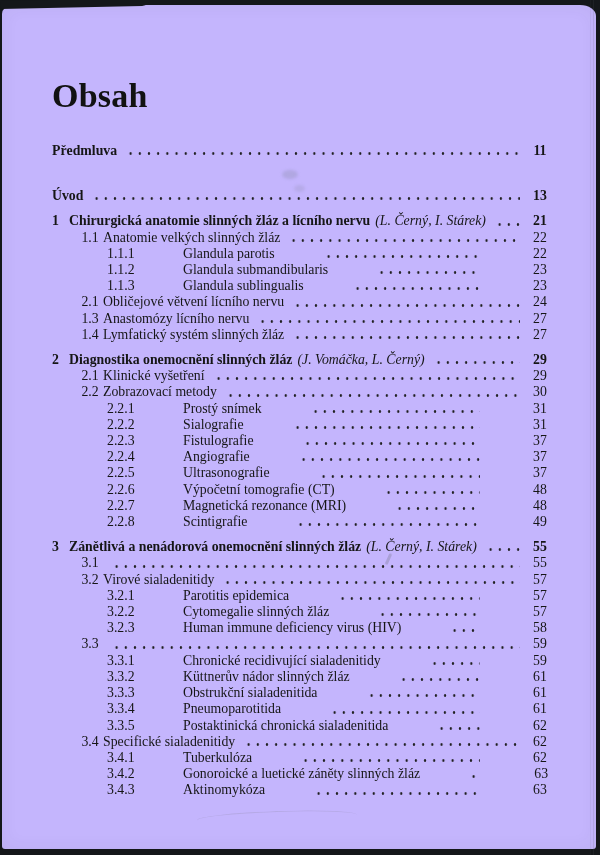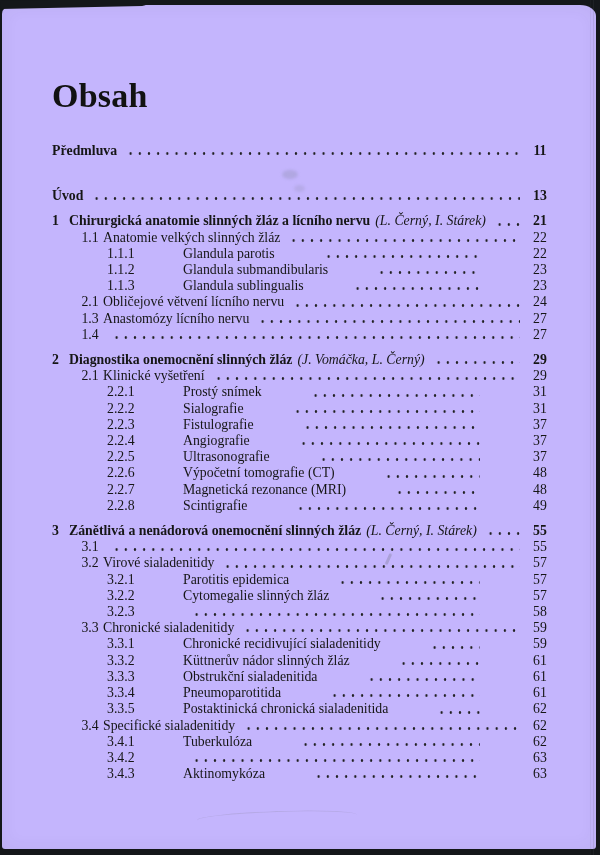--- a/index.html
+++ b/index.html
@@ -129,36 +129,43 @@
           <span class="page-num">24</span>
         </div>
         <div class="row sec2">
           <span class="num">1.3</span>
           <span class="label">Anastomózy lícního nervu</span>
           <span class="leader"></span>
           <span class="page-num">27</span>
         </div>
         <div class="row sec2">
           <span class="num">1.4</span>
+          <span class="label">Lymfatický systém slinných žláz</span>
           <span class="leader"></span>
           <span class="page-num">27</span>
         </div>
         <div class="row chapter">
           <span class="num">2</span>
           <span class="label">Diagnostika onemocnění slinných žláz</span>
           <span class="authors">(J. Vomáčka, L. Černý)</span>
           <span class="leader"></span>
           <span class="page-num">29</span>
         </div>
         <div class="row sec2">
           <span class="num">2.1</span>
           <span class="label">Klinické vyšetření</span>
           <span class="leader"></span>
           <span class="page-num">29</span>
         </div>
+        <div class="row sec2">
+          <span class="num">2.2</span>
+          <span class="label">Zobrazovací metody</span>
+          <span class="leader"></span>
+          <span class="page-num">30</span>
+        </div>
         <div class="row sec3">
           <span class="num">2.2.1</span>
           <span class="label">Prostý snímek</span>
           <span class="leader"></span>
           <span class="page-num">31</span>
         </div>
         <div class="row sec3">
           <span class="num">2.2.2</span>
           <span class="label">Sialografie</span>
           <span class="leader"></span>
@@ -225,26 +232,26 @@
           <span class="page-num">57</span>
         </div>
         <div class="row sec3">
           <span class="num">3.2.2</span>
           <span class="label">Cytomegalie slinných žláz</span>
           <span class="leader"></span>
           <span class="page-num">57</span>
         </div>
         <div class="row sec3">
           <span class="num">3.2.3</span>
+          <span class="label">Human immune deficiency virus (HIV)</span>
           <span class="leader"></span>
           <span class="page-num">58</span>
         </div>
         <div class="row sec2">
           <span class="num">3.3</span>
-          <span class="label">Chronické sialadenitidy</span>
           <span class="leader"></span>
           <span class="page-num">59</span>
         </div>
         <div class="row sec3">
           <span class="num">3.3.1</span>
           <span class="label">Chronické recidivující sialadenitidy</span>
           <span class="leader"></span>
           <span class="page-num">59</span>
         </div>
         <div class="row sec3">
@@ -278,20 +285,21 @@
           <span class="page-num">62</span>
         </div>
         <div class="row sec3">
           <span class="num">3.4.1</span>
           <span class="label">Tuberkulóza</span>
           <span class="leader"></span>
           <span class="page-num">62</span>
         </div>
         <div class="row sec3">
           <span class="num">3.4.2</span>
+          <span class="label">Gonoroické a luetické záněty slinných žláz</span>
           <span class="leader"></span>
           <span class="page-num">63</span>
         </div>
         <div class="row sec3">
           <span class="num">3.4.3</span>
           <span class="label">Aktinomykóza</span>
           <span class="leader"></span>
           <span class="page-num">63</span>
         </div>
       </div>

